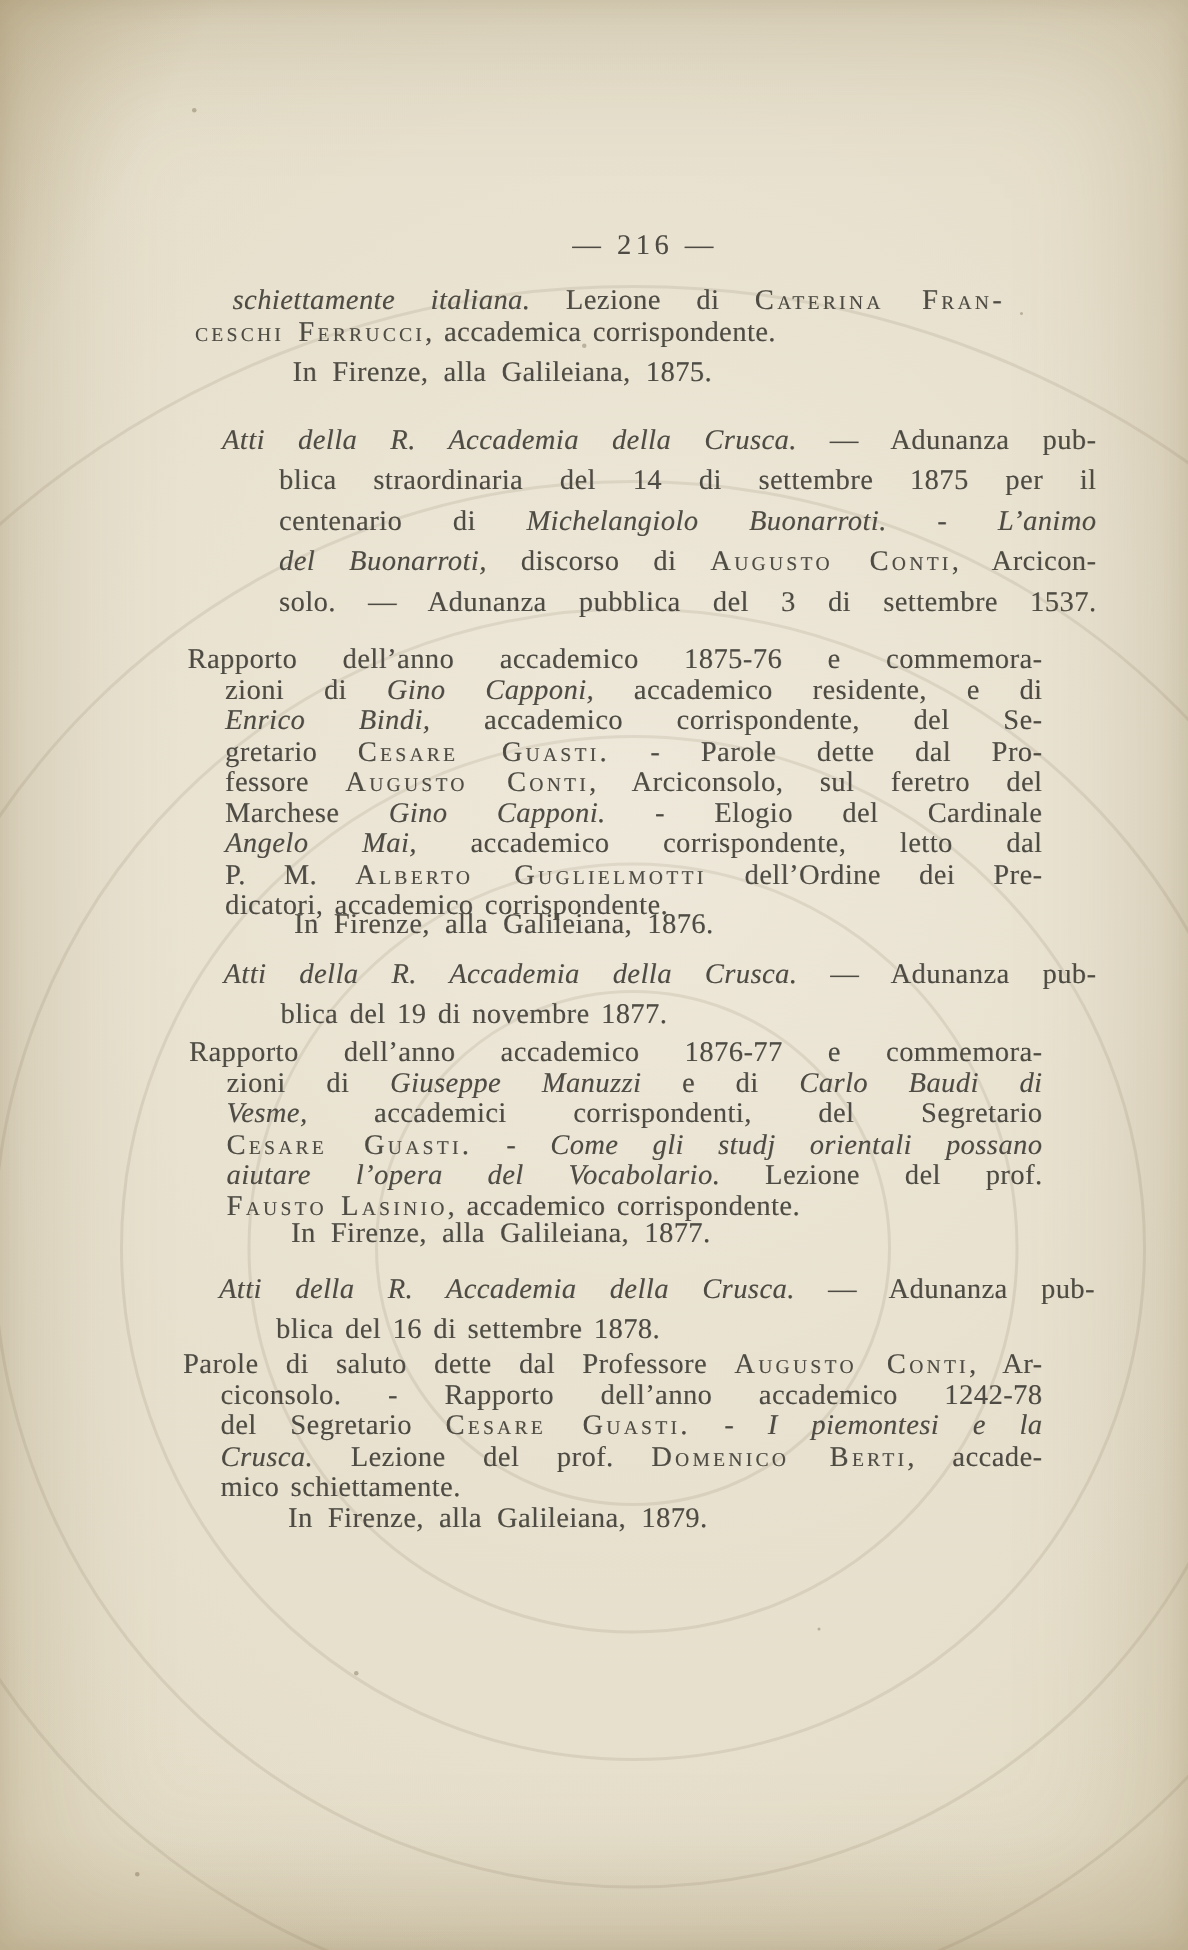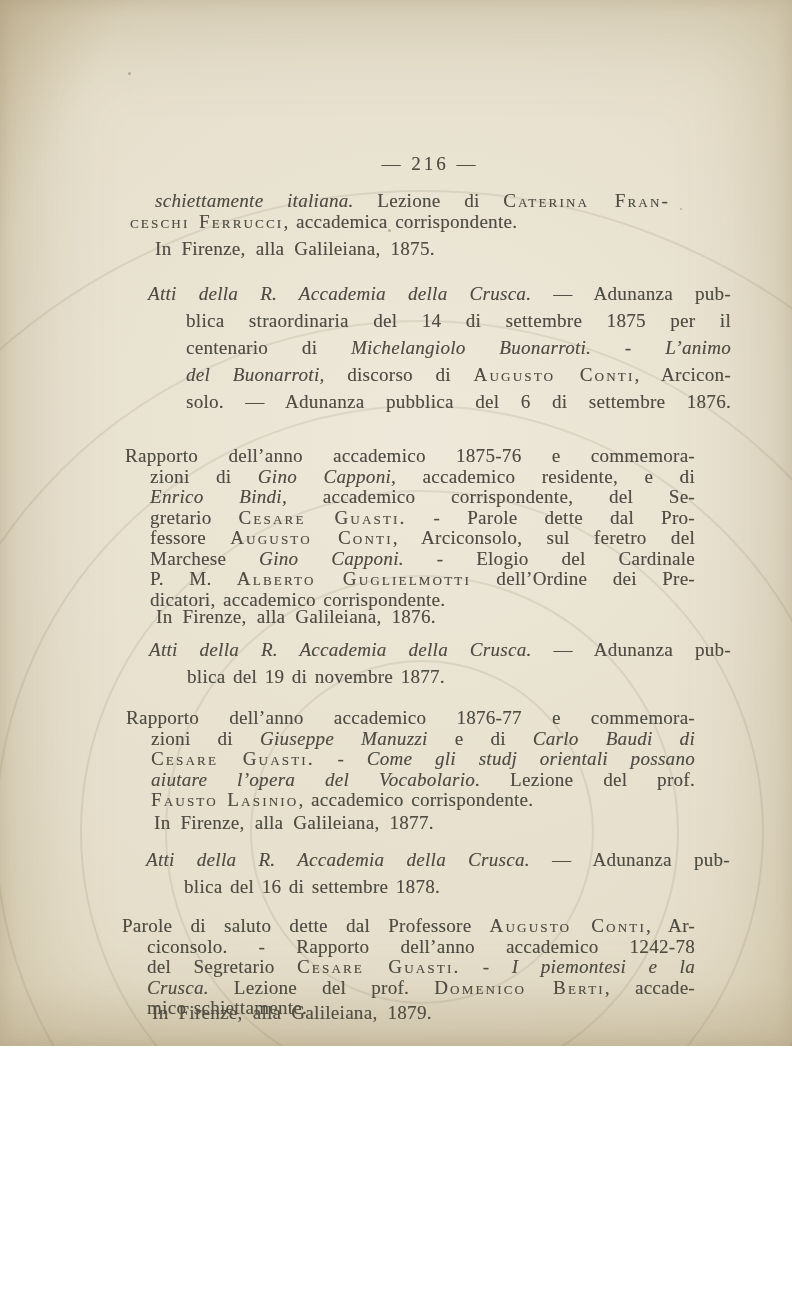--- a/index.html
+++ b/index.html
@@ -4,21 +4,21 @@
 <style>
   :root{
     --paper:#e6dfcc;
     --paper-light:#eee8d7;
     --paper-dark:#cfc3a3;
     --ink:#4d4b43;
   }
   html,body{margin:0;padding:0;}
   body{width:792px;height:1300px;overflow:hidden;}
   .page{
-    position:relative;width:792px;height:1046px;overflow:hidden;
+    position:relative;width:792px;height:1300px;overflow:hidden;
     background:
       radial-gradient(ellipse 120% 85% at 53% 42%, rgba(240,234,221,.85) 0%, rgba(233,226,208,.45) 45%, rgba(0,0,0,0) 72%),
       linear-gradient(118deg, rgba(168,148,108,.38) 0%, rgba(168,148,108,0) 10%),
       linear-gradient(0deg, rgba(168,148,108,.16) 0%, rgba(168,148,108,0) 6%),
       radial-gradient(ellipse 140% 120% at 50% 48%, var(--paper) 35%, #dcd1b4 82%, var(--paper-dark) 100%);
     font-family:"Liberation Serif","DejaVu Serif",serif;
     color:var(--ink);
   }
   .vignette{position:absolute;inset:0;pointer-events:none;z-index:5;
     box-shadow:inset 0 0 95px 18px rgba(128,108,66,.26), inset 0 0 16px 2px rgba(128,108,66,.14);}
@@ -31,27 +31,27 @@
     position:absolute;top:153px;left:0;width:100%;text-align:center;z-index:4;
     font-size:19px;letter-spacing:3px;transform:translateX(34px);
     text-shadow:.3px .3px .4px rgba(72,68,58,.35);
   }
   .block{
     position:absolute;z-index:4;font-size:19px;letter-spacing:.3px;word-spacing:2.5px;
     text-shadow:.3px .3px .4px rgba(72,68,58,.35);
   }
   .entry{line-height:27px;margin-left:36px;}
   .para,.para-indent{line-height:20.5px;}
-  .imprint{line-height:22px;word-spacing:5px;}
+  .imprint{line-height:22px;word-spacing:5px;margin-left:40px;}
   .line{white-space:nowrap;}
   .line.just{white-space:normal;text-align:justify;text-align-last:justify;}
   .entry .line{padding-left:38px;}
   .entry .line.first{padding-left:0;}
   .para .line{padding-left:25px;}
-  .para .line.first{padding-left:0;margin-top:16px;}
+  .para .line.first{padding-left:0;}
   .para-indent .line{padding-left:0;}
   .para-indent .line.first{padding-left:25px;}
   .i{font-style:italic;}
   .sc{font-variant:small-caps;letter-spacing:2.2px;text-align:center;}
   
   .b0{left:130px;top:191px;width:540px;}
   .b1{left:155px;top:238px;}
   .b2{left:112px;top:280px;width:583px;}
   .b3{left:125px;top:430px;width:570px;}
   .b4{left:156px;top:606px;}
@@ -91,42 +91,44 @@
         <div class="line"><span class="sc">ceschi Ferrucci</span><span>, accademica corrispondente.</span></div>
       </div>
       <div class="block imprint b1">
         <div class="line first"><span>In Firenze, alla Galileiana, 1875.</span></div>
       </div>
       <div class="block entry b2">
         <div class="line first just"><span class="i">Atti della R. Accademia della Crusca.</span><span> — Adunanza pub-</span></div>
         <div class="line just"><span>blica straordinaria del 14 di settembre 1875 per il</span></div>
         <div class="line just"><span>centenario di </span><span class="i">Michelangiolo Buonarroti.</span><span> - </span><span class="i">L’animo</span></div>
         <div class="line just"><span class="i">del Buonarroti,</span><span> discorso di </span><span class="sc">Augusto Conti</span><span>, Arcicon-</span></div>
-        <div class="line just"><span>solo. — Adunanza pubblica del 6 di settembre 1876.</span></div>
+        <div class="line just"><span>solo. — Adunanza pubblica del 3 di settembre 1537.</span></div>
       </div>
       <div class="block para b3">
         <div class="line first just"><span>Rapporto dell’anno accademico 1875-76 e commemora-</span></div>
         <div class="line just"><span>zioni di </span><span class="i">Gino Capponi,</span><span> accademico residente, e di</span></div>
         <div class="line just"><span class="i">Enrico Bindi,</span><span> accademico corrispondente, del Se-</span></div>
         <div class="line just"><span>gretario </span><span class="sc">Cesare Guasti.</span><span> - Parole dette dal Pro-</span></div>
         <div class="line just"><span>fessore </span><span class="sc">Augusto Conti</span><span>, Arciconsolo, sul feretro del</span></div>
         <div class="line just"><span>Marchese </span><span class="i">Gino Capponi.</span><span> - Elogio del Cardinale</span></div>
+        <div class="line just"><span class="i">Angelo Mai,</span><span> accademico corrispondente, letto dal</span></div>
         <div class="line just"><span>P. M. </span><span class="sc">Alberto Guglielmotti</span><span> dell’Ordine dei Pre-</span></div>
         <div class="line"><span>dicatori, accademico corrispondente.</span></div>
       </div>
       <div class="block imprint b4">
         <div class="line first"><span>In Firenze, alla Galileiana, 1876.</span></div>
       </div>
       <div class="block entry b5">
         <div class="line first just"><span class="i">Atti della R. Accademia della Crusca.</span><span> — Adunanza pub-</span></div>
         <div class="line"><span>blica del 19 di novembre 1877.</span></div>
       </div>
       <div class="block para b6">
         <div class="line first just"><span>Rapporto dell’anno accademico 1876-77 e commemora-</span></div>
         <div class="line just"><span>zioni di </span><span class="i">Giuseppe Manuzzi</span><span> e di </span><span class="i">Carlo Baudi di</span></div>
+        <div class="line just"><span class="i">Vesme,</span><span> accademici corrispondenti, del Segretario</span></div>
         <div class="line just"><span class="sc">Cesare Guasti.</span><span> - </span><span class="i">Come gli studj orientali possano</span></div>
         <div class="line just"><span class="i">aiutare l’opera del Vocabolario.</span><span> Lezione del prof.</span></div>
         <div class="line"><span class="sc">Fausto Lasinio</span><span>, accademico corrispondente.</span></div>
       </div>
       <div class="block imprint b7">
         <div class="line first"><span>In Firenze, alla Galileiana, 1877.</span></div>
       </div>
       <div class="block entry b8">
         <div class="line first just"><span class="i">Atti della R. Accademia della Crusca.</span><span> — Adunanza pub-</span></div>
         <div class="line"><span>blica del 16 di settembre 1878.</span></div>

